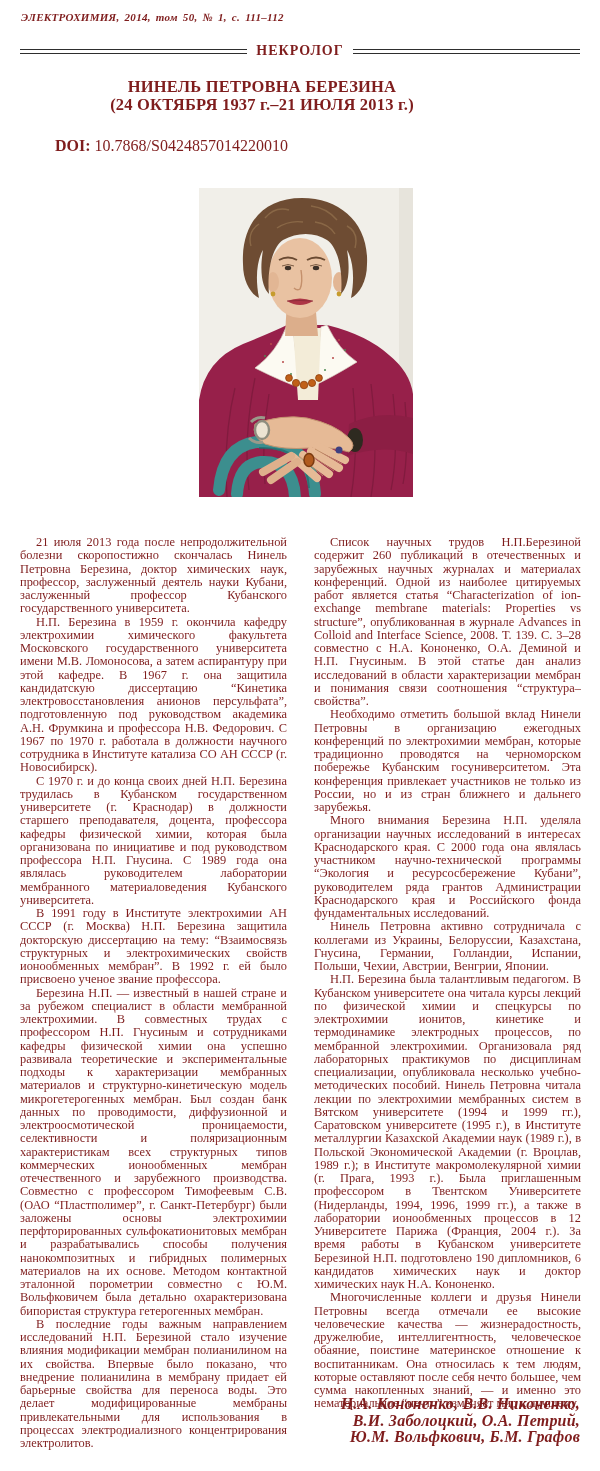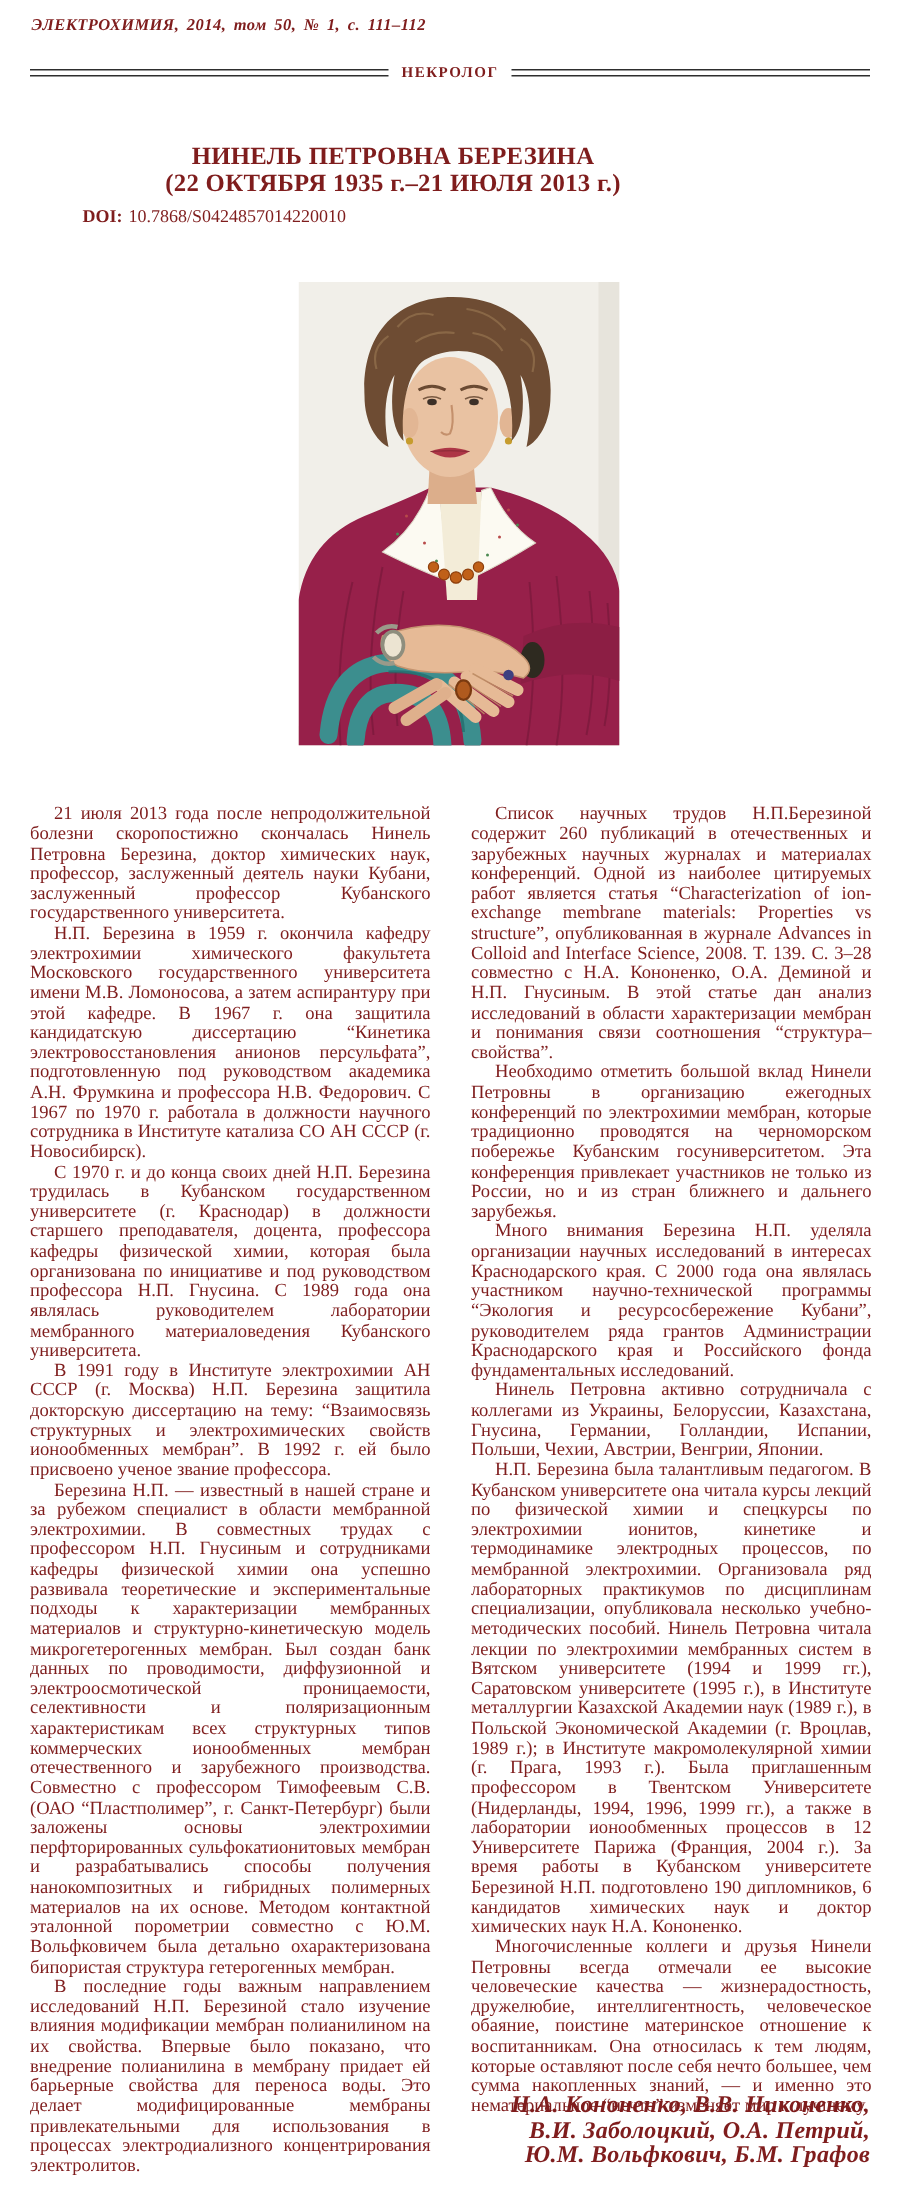--- a/index.html
+++ b/index.html
@@ -10,26 +10,26 @@
   .journal-line {
     position:absolute; top:11px; left:21px;
     font-size:11px; font-style:italic; font-weight:bold; letter-spacing:0.3px;
     word-spacing:2px;
   }
   .rule-row {
     position:absolute; top:43px; left:20px; width:560px;
     display:flex; align-items:center;
   }
   .dbl-rule { flex:1; height:3px; border-top:1.3px solid #2e2e2e; border-bottom:1.3px solid #2e2e2e; }
-  .section-label { padding:0 9px; font-weight:bold; font-size:10px; letter-spacing:1px; white-space:nowrap; }
+  .section-label { padding:0 9px; font-weight:bold; font-size:14px; letter-spacing:1px; white-space:nowrap; }
   .title-block {
-    position:absolute; top:95px; left:0; width:524px; text-align:center;
+    position:absolute; top:78px; left:0; width:524px; text-align:center;
     font-weight:bold; font-size:16.5px; line-height:17.5px; letter-spacing:0.2px;
   }
-  .doi-line { position:absolute; top:137px; left:55px; font-size:12px; }
+  .doi-line { position:absolute; top:137px; left:55px; font-size:16px; }
   .doi-label { font-weight:bold; margin-right:4px; }
   .photo-wrap { position:absolute; top:188px; left:199px; width:214px; height:309px; }
   .photo-wrap svg { display:block; }
   .columns {
     position:absolute; top:536px; left:20px; width:561px;
     display:flex; gap:27px;
   }
   .col {
     width:275px; font-size:12.4px; line-height:13.25px;
     text-align:justify; hyphens:auto; -webkit-hyphens:auto;
@@ -49,21 +49,21 @@
   <div class="journal-line">ЭЛЕКТРОХИМИЯ, 2014, том 50, № 1, с. 111–112</div>
 
   <div class="rule-row">
     <div class="dbl-rule"></div>
     <div class="section-label">НЕКРОЛОГ</div>
     <div class="dbl-rule"></div>
   </div>
 
   <div class="title-block">
     <div>НИНЕЛЬ ПЕТРОВНА БЕРЕЗИНА</div>
-    <div>(22 ОКТЯБРЯ 1935 г.–21 ИЮЛЯ 2013 г.)</div>
+    <div>(24 ОКТЯБРЯ 1937 г.–21 ИЮЛЯ 2013 г.)</div>
   </div>
 
   <div class="doi-line">
     <span class="doi-label">DOI:</span><span>10.7868/S0424857014220010</span>
   </div>
 
   <div class="photo-wrap" title="Портрет Нинель Петровны Березиной">
     <svg viewBox="0 0 214 309" width="214" height="309" xmlns="http://www.w3.org/2000/svg">
 
       <rect width="214" height="309" fill="#f1efe9"></rect>

